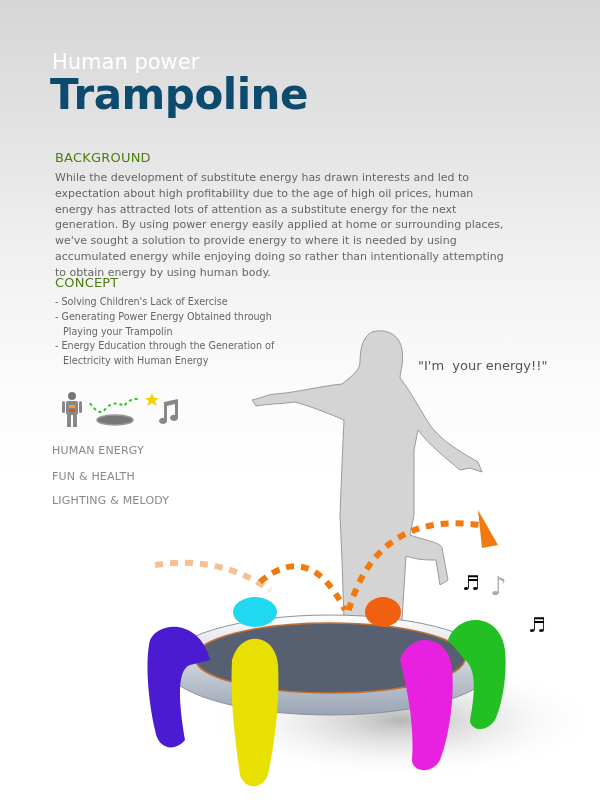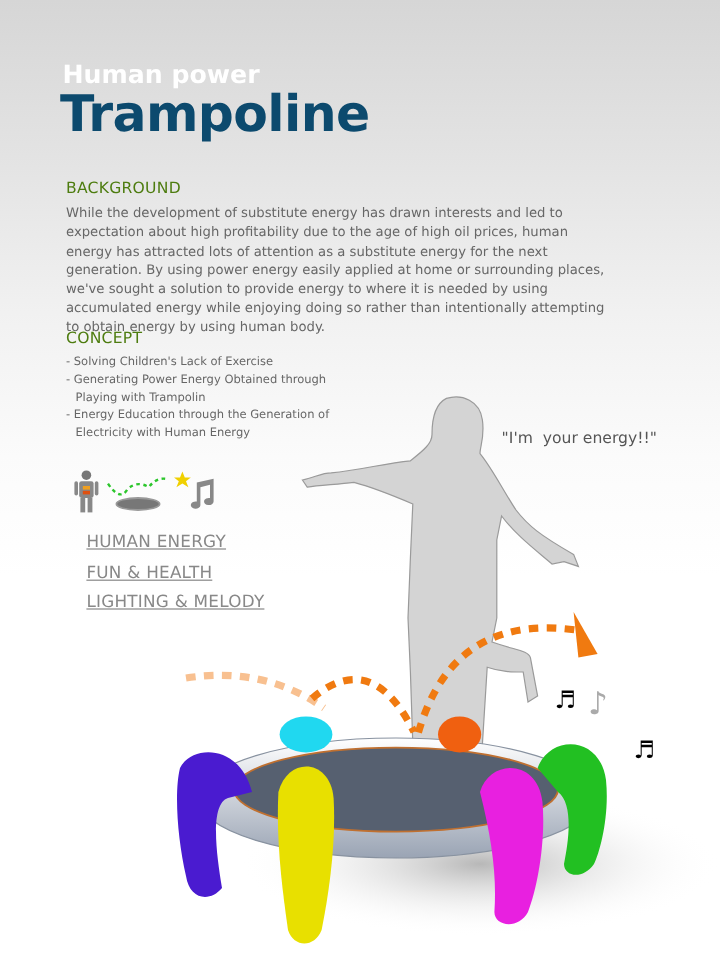--- a/index.html
+++ b/index.html
@@ -1,44 +1,44 @@
 <!DOCTYPE html>
 <html><head>
 <meta charset="utf-8">
 <style>
   html,body{margin:0;padding:0;}
   body{width:600px;height:800px;overflow:hidden;position:relative;
     background:linear-gradient(to bottom,#d6d6d6 0px,#e4e4e4 140px,#f1f1f1 260px,#fbfbfb 380px,#ffffff 480px,#ffffff 800px);
     font-family:"DejaVu Sans","Liberation Sans",sans-serif;}
   .abs{position:absolute;}
-  .subtitle{left:52px;top:50px;font-size:21px;font-weight:bold;color:#ffffff;letter-spacing:0px;}
+  .subtitle{left:52px;top:50px;font-size:21px;font-weight:normal;color:#ffffff;letter-spacing:0px;}
   .title{left:50px;top:72px;font-size:42px;font-weight:bold;color:#0c4a6e;letter-spacing:-0.5px;line-height:1.1;}
   .h2{font-size:13px;color:#4d7c0f;letter-spacing:0.2px;}
   .bg-head{left:55px;top:150px;}
   .bg-text{left:55px;top:170px;width:450px;font-size:11px;line-height:15.8px;color:#666;}
   .c-head{left:55px;top:275px;}
   .c-list{left:55px;top:295px;width:240px;font-size:9.6px;line-height:14.8px;color:#666;margin:0;padding:0;list-style:none;}
   .c-list li{padding-left:8px;text-indent:-8px;}
-  .feat{left:72px;font-size:14px;color:#888;letter-spacing:0.2px;text-decoration:underline;}
+  .feat{left:52px;font-size:11px;color:#888;letter-spacing:0.2px;}
   .quote{left:418px;top:358px;font-size:13px;color:#555;white-space:pre;}
   .note{color:#b8b8b8;font-size:20px;}
 </style>
 </head>
 <body>
 
 <div class="abs subtitle">Human power</div>
 <div class="abs title">Trampoline</div>
 
 <div class="abs h2 bg-head">BACKGROUND</div>
 <div class="abs bg-text">While the development of substitute energy has drawn interests and led to expectation about high profitability due to the age of high oil prices, human energy has attracted lots of attention as a substitute energy for the next generation.  By using power energy easily applied at home or surrounding places, we've sought a solution to provide energy to where it is needed by using accumulated energy while enjoying doing so rather than intentionally attempting to obtain energy by using human body.</div>
 
 <div class="abs h2 c-head">CONCEPT</div>
 <ul class="abs c-list">
   <li>- Solving Children's Lack of Exercise</li>
-  <li>- Generating Power Energy Obtained through Playing with Trampolin</li>
+  <li>- Generating Power Energy Obtained through Playing your Trampolin</li>
   <li>- Energy Education through the Generation of Electricity with Human Energy</li>
 </ul>
 
 <svg class="abs" style="left:60px;top:390px" width="120" height="40">
   <g>
     <circle cx="12" cy="6" r="4" fill="#777"></circle>
     <rect x="6" y="11" width="12" height="14" rx="2" fill="#888"></rect>
     <rect x="9" y="15" width="6" height="3" fill="#f0a020"></rect>
     <rect x="9" y="19" width="6" height="3" fill="#e05010"></rect>
     <rect x="2" y="11" width="3" height="12" rx="1.5" fill="#888"></rect>

